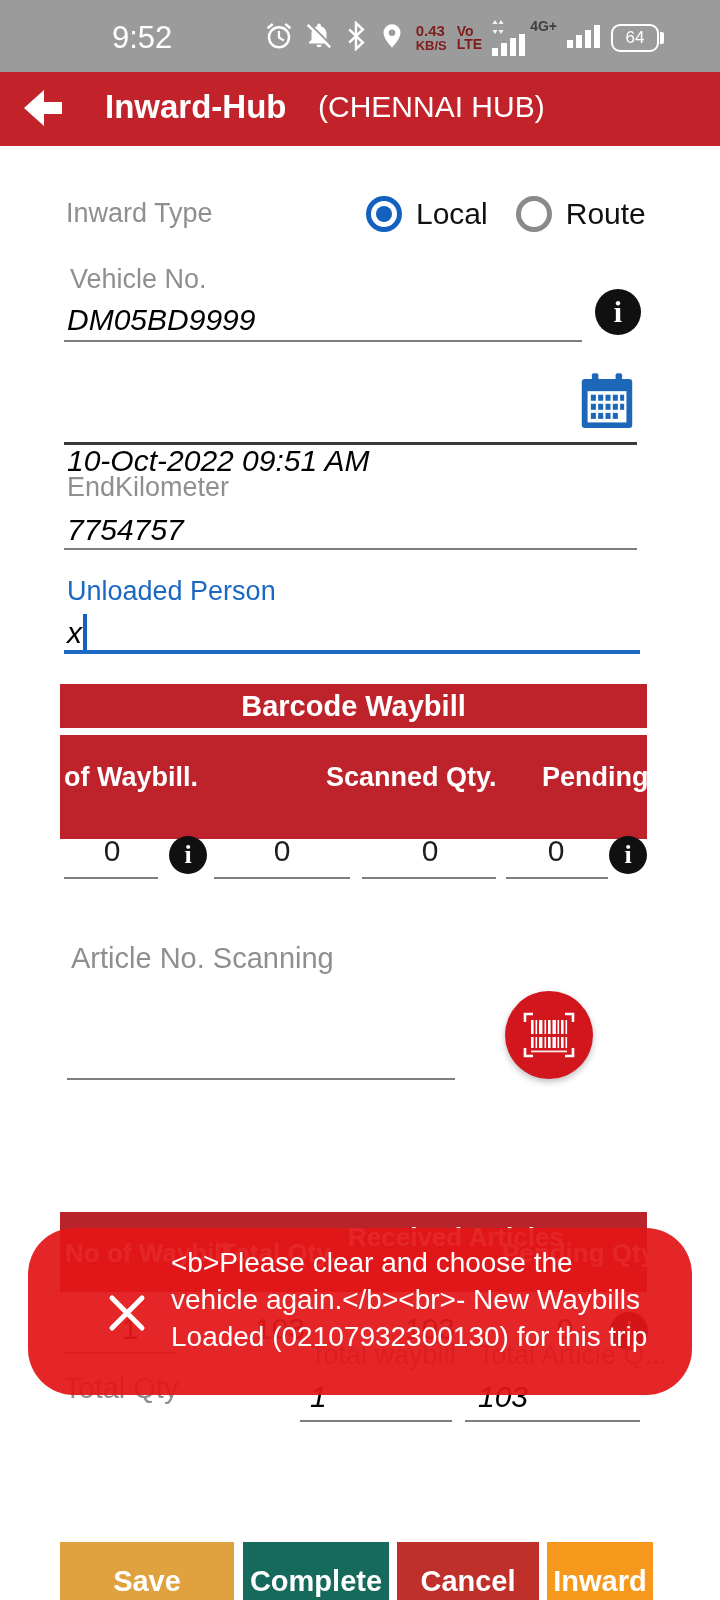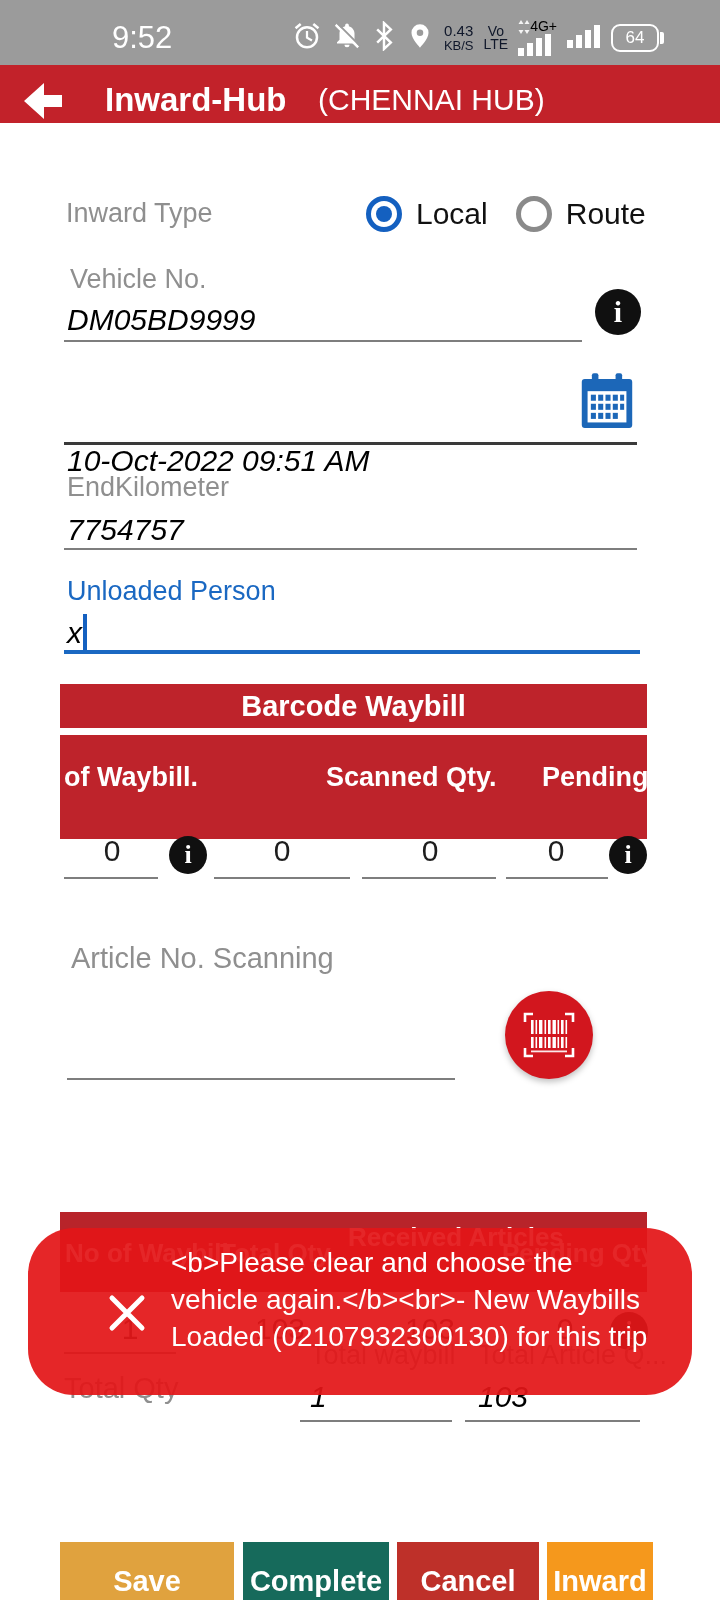--- a/index.html
+++ b/index.html
@@ -5,31 +5,31 @@
   * { margin:0; padding:0; box-sizing:border-box; }
   html,body { width:720px; }
   body { font-family:"Liberation Sans", sans-serif; background:#fff; }
   .screen { position:relative; width:720px; height:1600px; background:#ffffff; overflow:hidden; }
   .abs { position:absolute; }
 
   
   .status-bar { left:0; top:0; width:720px; height:75px; background:#9b9b9b; }
   .status-time { left:112px; top:0; height:75px; line-height:75px; color:#fff; font-size:31px; }
   .status-icons { position:absolute; right:56px; top:0; height:75px; display:flex; align-items:center; gap:10px; }
-  .stk { color:#0f172a; font-weight:normal; text-align:center; line-height:15px; font-size:15px; }
+  .stk { color:#7f1d1d; font-weight:bold; text-align:left; line-height:15px; font-size:15px; }
   .stk .s2 { font-size:13px; }
   .volte { font-size:14px; line-height:13px; }
-  .net-top { color:#000000; font-size:14px; font-weight:normal; line-height:13px; display:flex; align-items:center; }
+  .net-top { color:#404040; font-size:14px; font-weight:bold; line-height:13px; display:flex; align-items:center;gap:26px; }
   .net { display:flex; flex-direction:column; align-items:flex-start; }
   .battery { display:flex; align-items:center; }
   .batt-body { width:48px; height:28px; border:2px solid #fff; border-radius:9px; color:#fff; font-size:17px; display:flex; align-items:center; justify-content:center; }
   .batt-nub { width:4px; height:12px; background:#fff; border-radius:0 2px 2px 0; margin-left:1px; }
 
   
-  .app-bar { left:0; top:65px; width:720px; height:58px; background:#c2222a;padding-left:46px; }
+  .app-bar { left:0; top:72px; width:720px; height:74px; background:#c2222a;padding-left:46px; }
   .back-btn { position:absolute; left:24px; top:18px; width:44px; height:36px; }
   .app-title { position:absolute; left:105px; top:16px; color:#fff; font-size:33px; font-weight:bold; }
   .app-subtitle { position:absolute; left:318px; top:18px; color:#fff; font-size:30px; }
 
   
   .flabel { color:#8f8f8f; font-size:27px; }
   .fvalue { color:#000000; font-size:30px;font-style:italic; }
   .uline { height:0; border-bottom:2px solid #7e7e7e; }
   .uline-dark { height:0; border-bottom:3px solid #3a3a3a; }
   .uline-blue { height:0; border-bottom:4px solid #1a68c2; }

